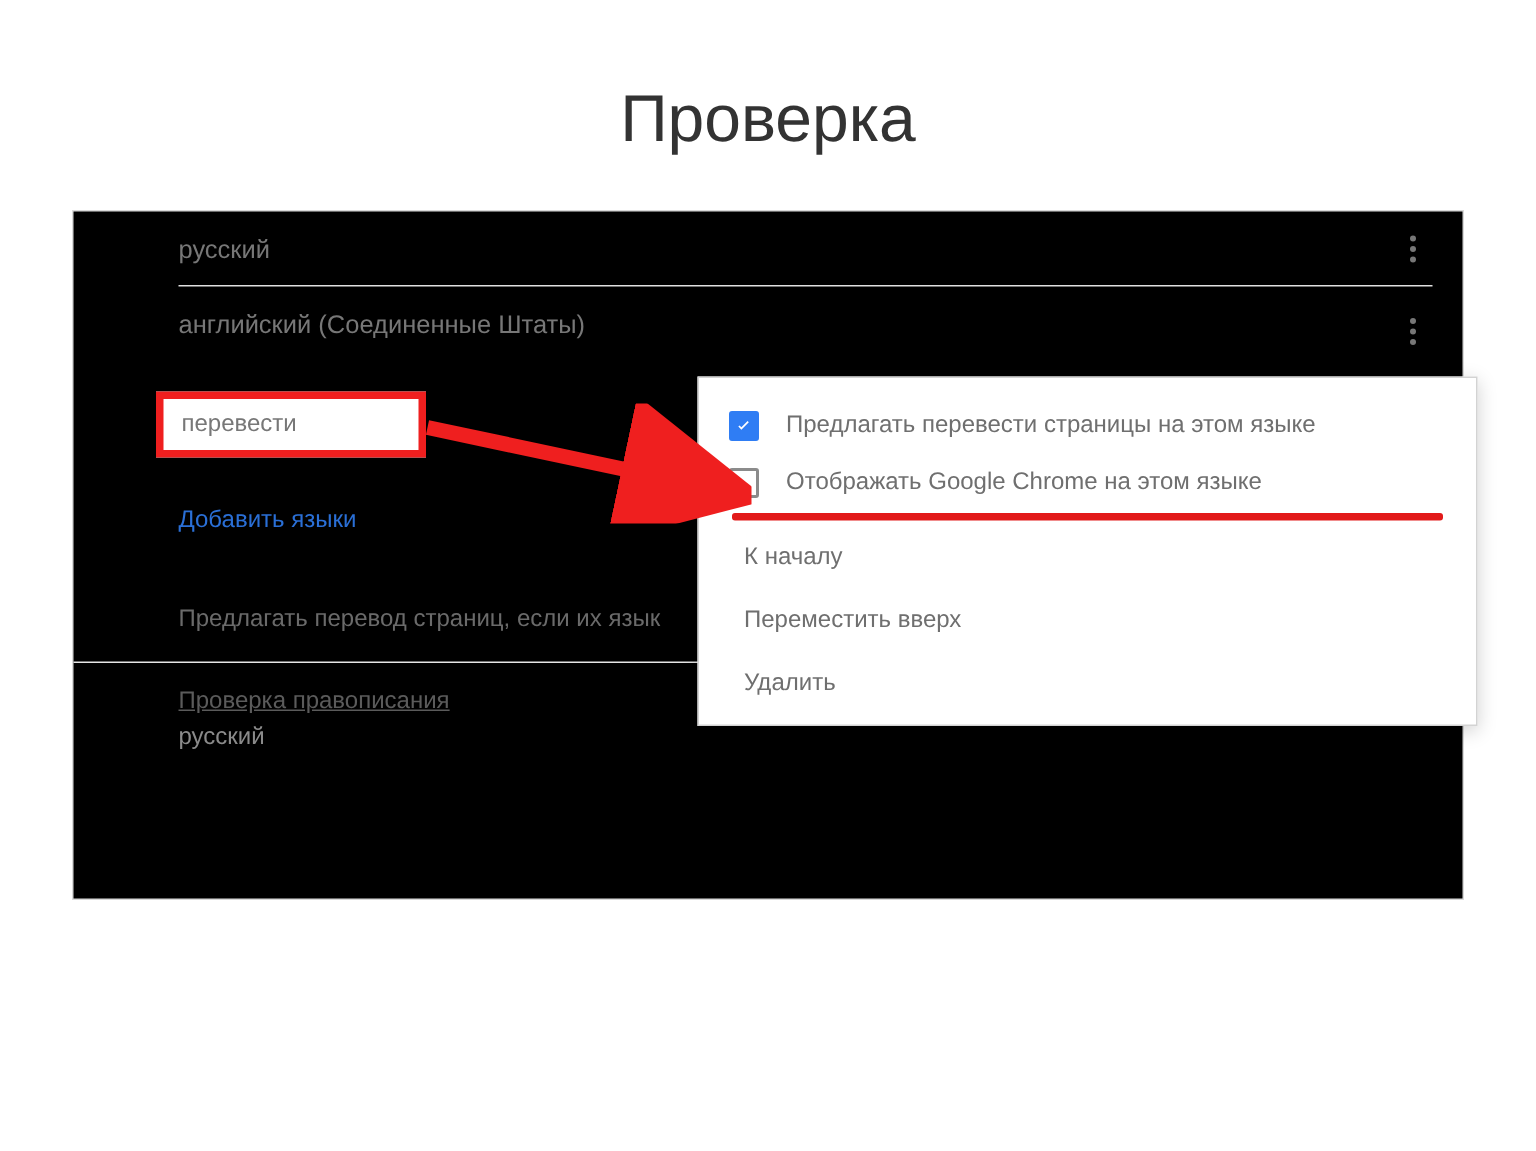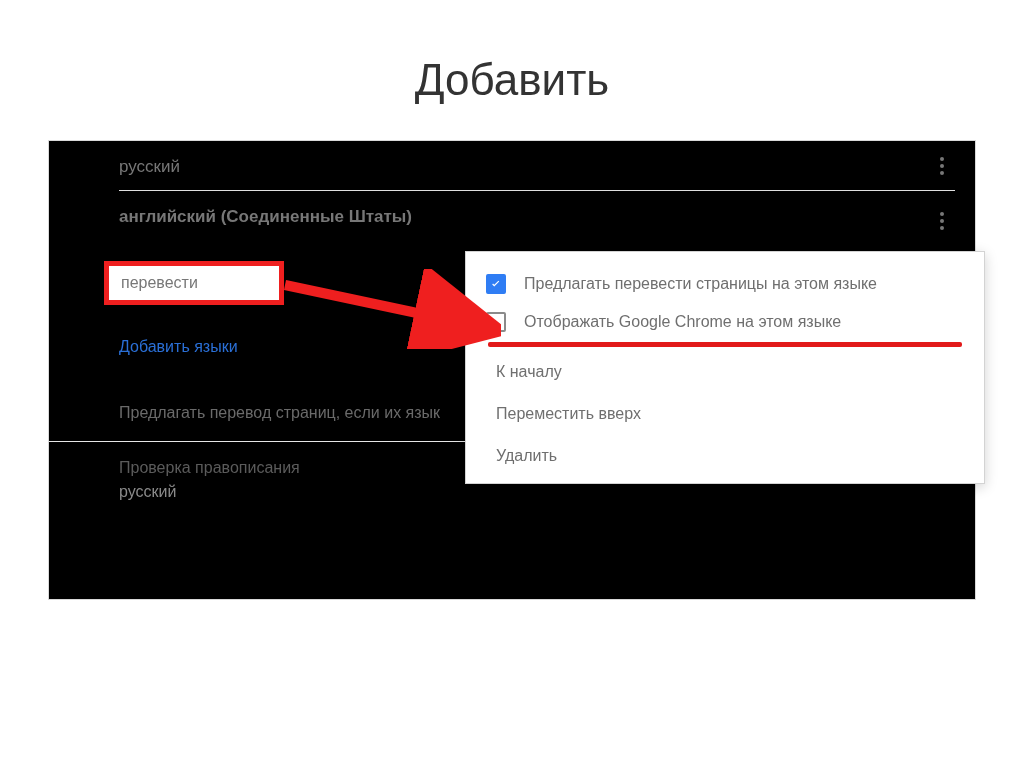--- a/index.html
+++ b/index.html
@@ -86,21 +86,21 @@
     color: #6a6a6a;
     font-size: 16px;
     right: 20px;
   }
   .spellcheck {
     position: absolute;
     left: 70px;
     top: 318px;
     font-size: 16px;
   }
-  .spellcheck .sc-title { color: #5b5b5b; margin-bottom: 6px; display:block; }
+  .spellcheck .sc-title { color: #5b5b5b; margin-bottom: 6px; display:block;text-decoration:underline; }
   .spellcheck .sc-lang { color: #8a8a8a; }
 
   
   .menu {
     position: absolute;
     left: 416px;
     top: 110px;
     width: 520px;
     background: #fff;
     border: 1px solid #d3d3d3;
@@ -138,34 +138,34 @@
   
   .arrow-wrap {
     position: absolute;
     z-index: 30;
     pointer-events: none;
   }
 </style>
 </head>
 <body>
 
-<h1 class="page-title">Добавить</h1>
+<h1 class="page-title">Проверка</h1>
 
 <div class="panel">
 
   <div class="lang-row has-divider">
     <span>русский</span>
     <div class="kebab">
         <span></span>
         <span></span>
         <span></span>
       </div>
   </div>
 
-  <div class="lang-row" style="padding-bottom:24px;font-weight:bold;">
+  <div class="lang-row" style="padding-bottom:24px;">
     <span>английский (Соединенные Штаты)</span>
     <div class="kebab">
         <span></span>
         <span></span>
         <span></span>
       </div>
   </div>
 
   <div class="english-highlight">
     <span>перевести</span>

